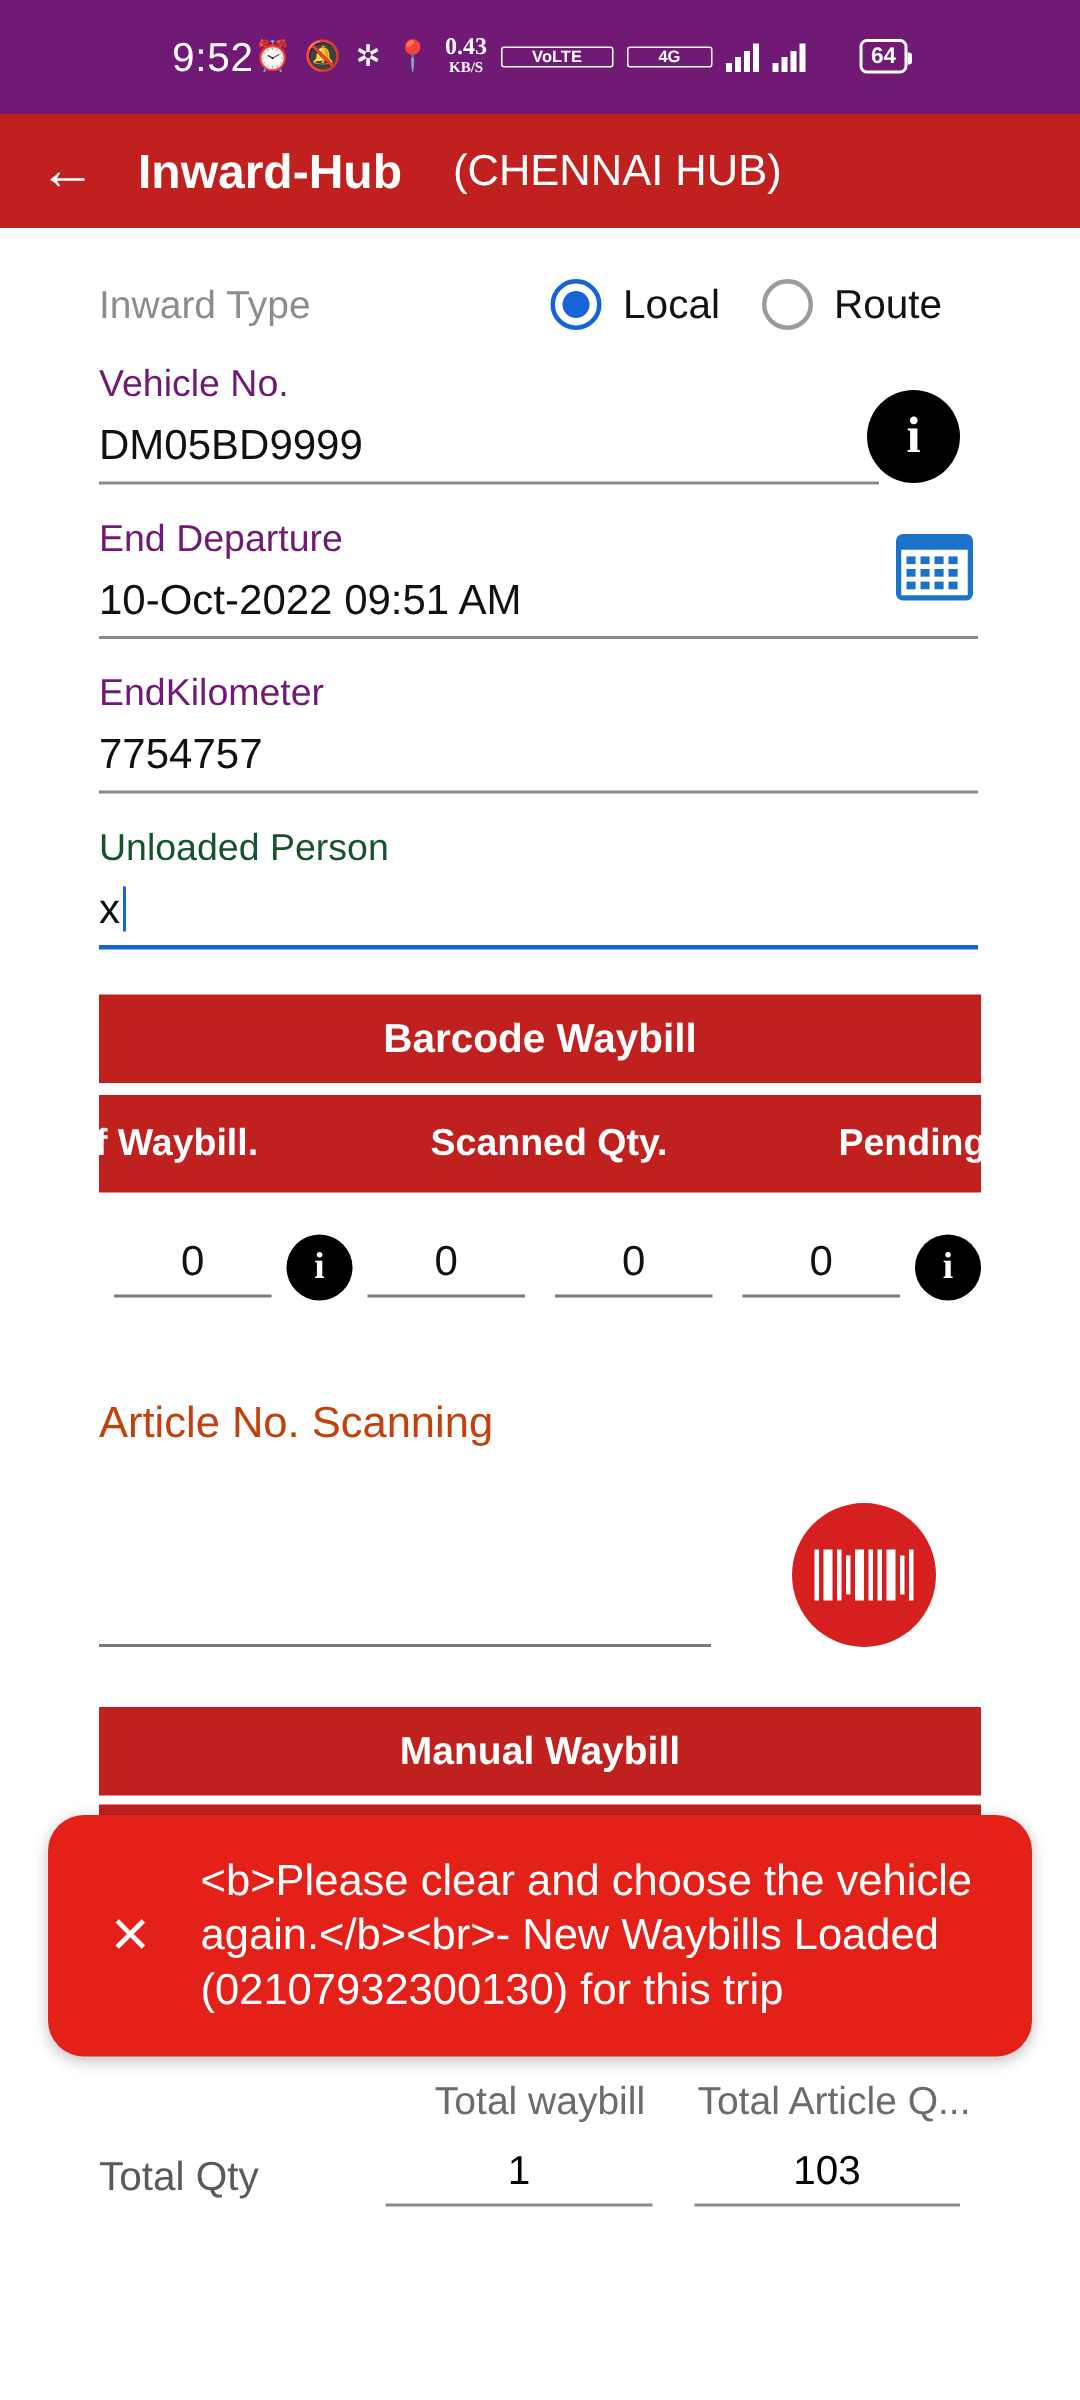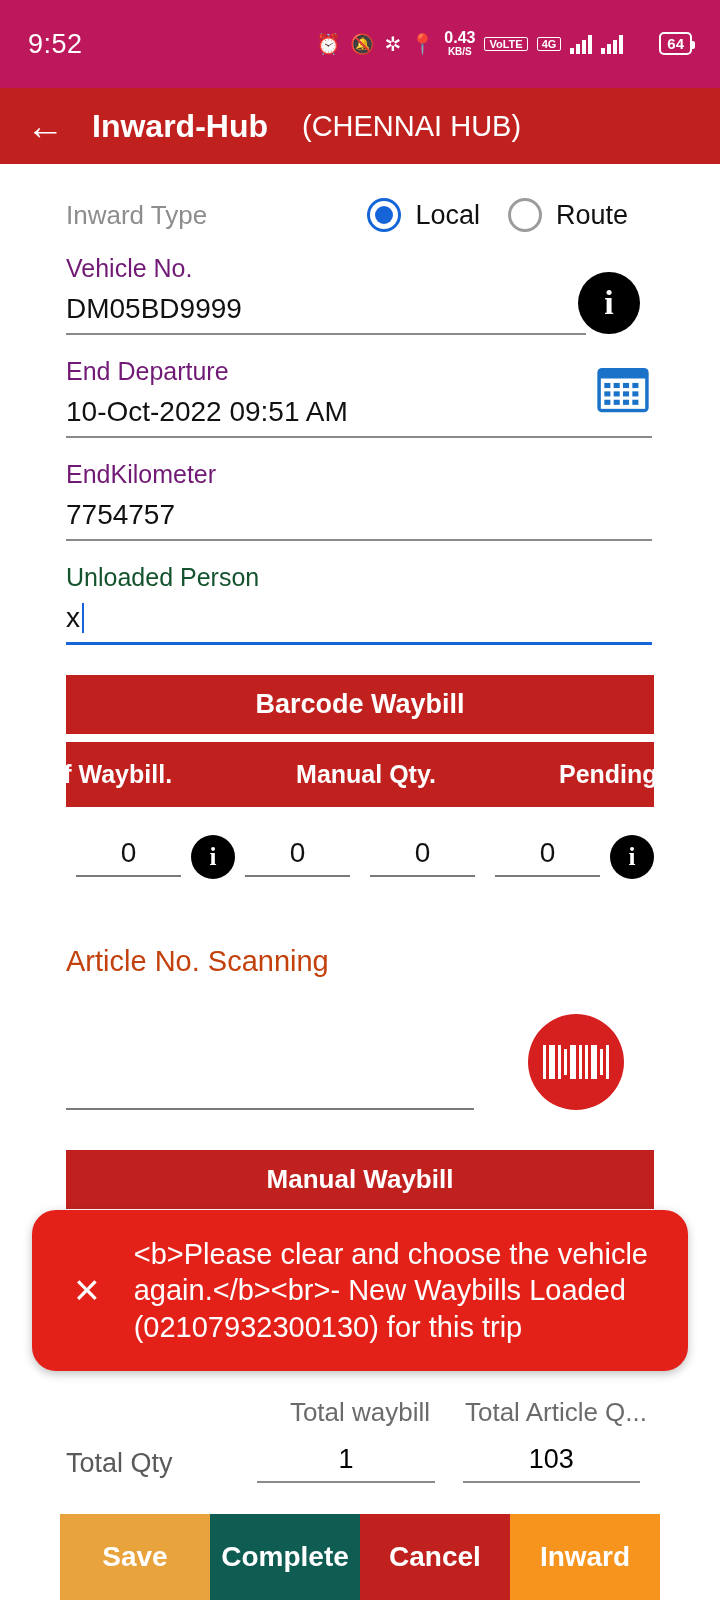--- a/index.html
+++ b/index.html
@@ -6,31 +6,31 @@
   html, body {
     width: 720px; height: 1600px;
     font-family: "Liberation Sans", sans-serif;
     background: #ffffff;
     overflow: hidden;
   }
   .screen { position: relative; width: 720px; height: 1600px; background: #fff; }
 
   
   .status-bar {
-    height: 88px; background: #be185d; color: #fff;
-    display: flex; align-items: center; justify-content: space-between;
+    height: 76px; background: #701a75; color: #fff;
+    display: flex; align-items: center; justify-content: center;
     padding: 0 28px;
   }
   .status-time { font-size: 27px; font-weight: 500; letter-spacing: .5px; }
   .status-icons { display: flex; align-items: center; gap: 9px; }
   .si { font-size: 20px; line-height: 1; display: inline-block; }
-  .si-net { text-align: center; line-height: 1.05; }
+  .si-net { text-align: center; line-height: 1.05; font-family: Liberation Serif, serif; }
   .si-net .a { font-size: 16px; font-weight: 700; display: block; }
   .si-net .b { font-size: 10px; font-weight: 700; display: block; }
-  .si-small { font-size: 11px; font-weight: 700; border: 1px solid #fff; padding: 0 4px; border-radius: 2px;}
+  .si-small { font-size: 11px; font-weight: 700; border: 1px solid #fff; padding: 0 20px; border-radius: 2px;}
   .bars { display: inline-flex; align-items: flex-end; gap: 2px; height: 20px; }
   .bars i { width: 4px; background: #fff; display: block; }
   .bars i:nth-child(1){height:6px}.bars i:nth-child(2){height:10px}
   .bars i:nth-child(3){height:14px}.bars i:nth-child(4){height:19px}
   .battery {
     border: 2px solid #fff; border-radius: 5px; padding: 1px 6px;
     font-size: 15px; font-weight: 600; position: relative; margin-left: 27px;
   }
   .battery::after {
     content: ""; position: absolute; right: -5px; top: 7px;
@@ -253,21 +253,21 @@
     </div>
 
     <div class="field mid">
       <div class="flabel active">Unloaded Person</div>
       <div class="fvalue focused"><span>x</span><span class="caret"></span></div>
     </div>
 
     <div class="band">Barcode Waybill</div>
     <div class="header-band">
       <span>of Waybill.</span>
-      <span>Manual Qty.</span>
+      <span>Scanned Qty.</span>
       <span>Pending Q</span>
     </div>
     <div class="num-row">
       <div class="num-cell">0</div>
       <div class="num-badge">i</div>
       <div class="num-cell">0</div>
       <div class="num-cell">0</div>
       <div class="num-cell">0</div>
       <div class="num-badge">i</div>
     </div>
@@ -315,20 +315,14 @@
       <div class="mcell2">1</div>
       <div class="mcell2">103</div>
     </div>
   </div>
 
   <div class="toast">
     <span class="toast-close">×</span>
     <span class="toast-msg">&lt;b&gt;Please clear and choose the vehicle again.&lt;/b&gt;&lt;br&gt;- New Waybills Loaded (02107932300130) for this trip</span>
   </div>
 
-  <div class="bottom">
-    <div class="btn save">Save</div>
-    <div class="btn complete">Complete</div>
-    <div class="btn cancel">Cancel</div>
-    <div class="btn inward">Inward</div>
-  </div>
 
 </div>
 
 </body></html>

